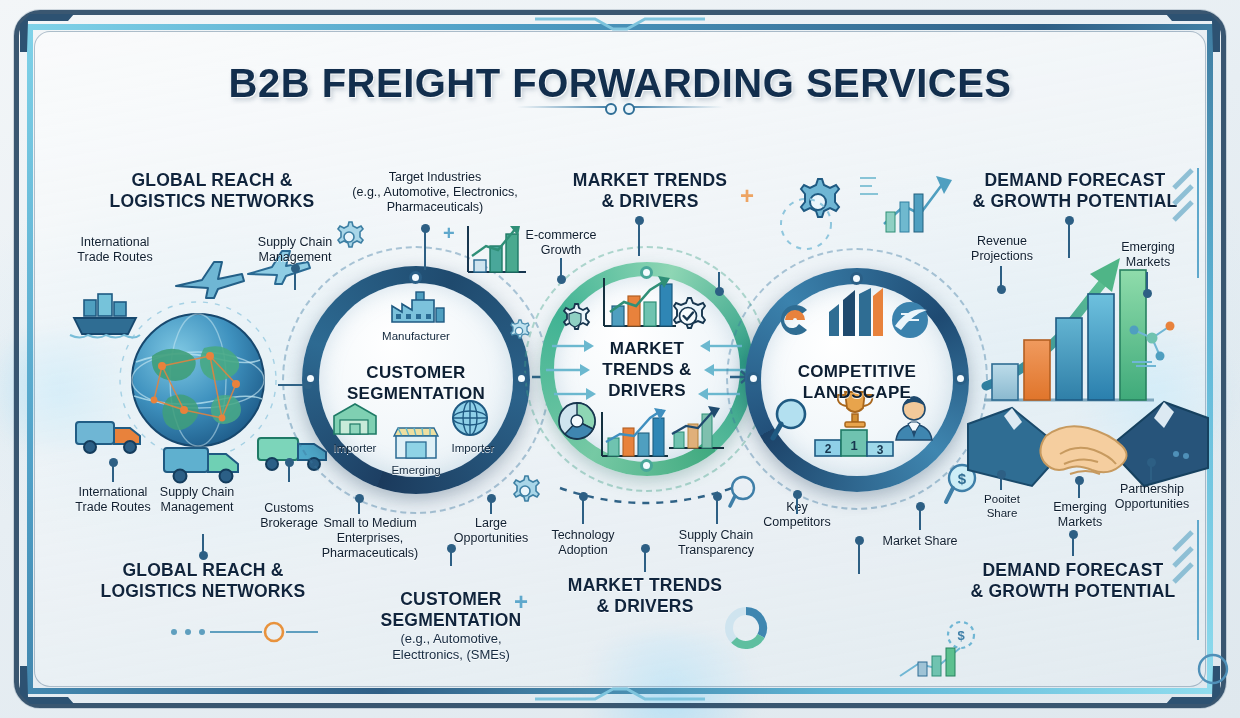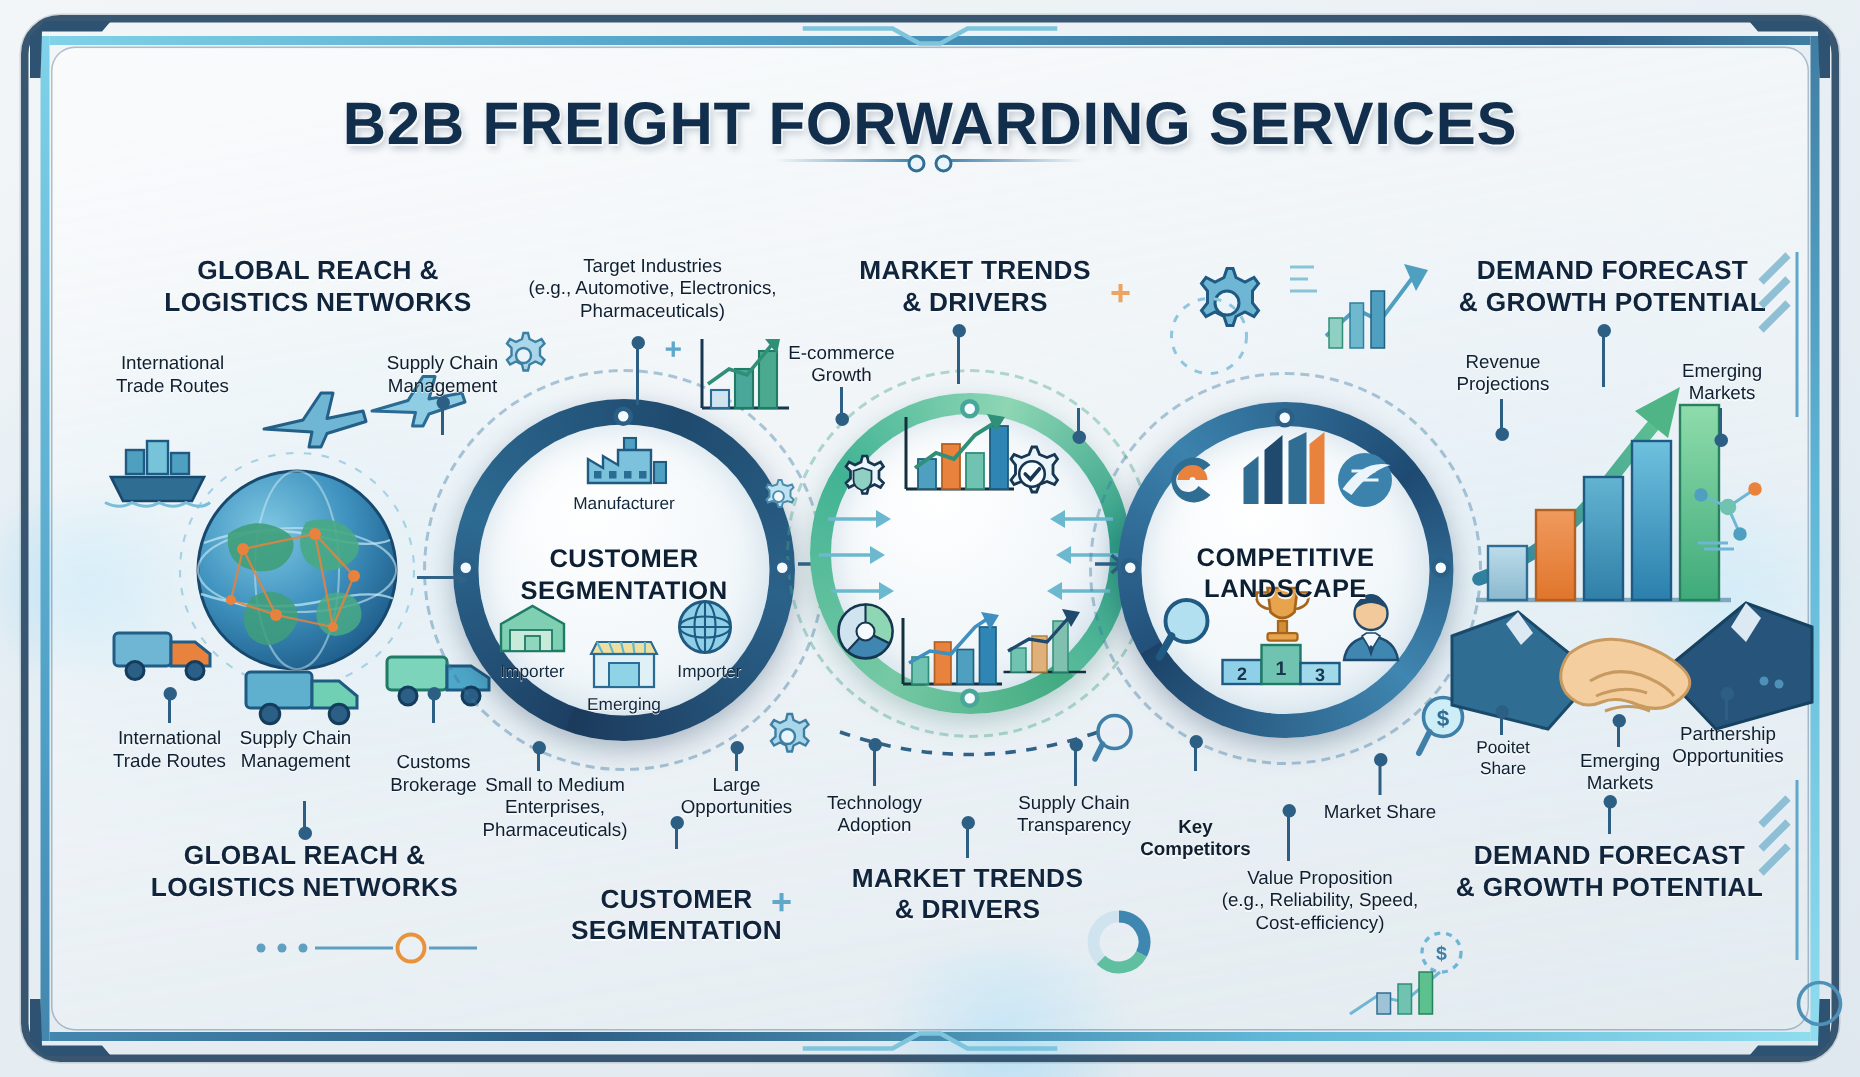--- a/index.html
+++ b/index.html
@@ -302,20 +302,22 @@
   <div class="sec-head" style="left:950px; top:170px; width:250px;">DEMAND FORECAST
 &amp; GROWTH POTENTIAL</div>
 
   <div class="sec-head" style="left:78px; top:560px; width:250px;">GLOBAL REACH &amp;
 LOGISTICS NETWORKS</div>
   <div class="stem dot-bottom" style="left:202px; top:534px; height:22px;"></div>
 
   <div class="sec-head" style="left:332px; top:568px; width:238px;">
     <span>CUSTOMER
 SEGMENTATION</span>
+    <span class="sec-sub">(e.g., Automotive,
+Electtronics, (SMEs)</span>
   </div>
   <div class="stem dot-top" style="left:450px; top:548px; height:18px;"></div>
 
   <div class="sec-head" style="left:540px; top:575px; width:210px;">MARKET TRENDS
 &amp; DRIVERS</div>
   <div class="stem dot-top" style="left:644px; top:548px; height:24px;"></div>
 
   <div class="sec-head" style="left:938px; top:560px; width:270px;">DEMAND FORECAST
 &amp; GROWTH POTENTIAL</div>
   <div class="stem dot-top" style="left:1072px; top:534px; height:22px;"></div>
@@ -547,20 +549,23 @@
       </svg>
     </div>
     <div class="icn" style="left:128px; top:34px;">
       <svg viewBox="0 0 40 40" width="40" height="40">
         <path d="M20 2 l3 0 2 5 5 2 5-2 2 3 -3 4 0 6 3 4 -2 3 -5-2 -5 2 -2 5 -3 0 -2-5 -5-2 -5 2 -2-3 3-4 0-6 -3-4 2-3 5 2 5-2z" fill="#eaf5fb" stroke="#17364f" stroke-width="1.9"></path>
         <circle cx="20" cy="20" r="8.5" fill="#f7fcfe" stroke="#17364f" stroke-width="1.7"></circle>
         <path d="M15.5 20 L19 23.5 L25 16.5" fill="none" stroke="#17364f" stroke-width="2.4" stroke-linecap="round"></path>
       </svg>
     </div>
 
+    <div class="ring-label">MARKET
+TRENDS &amp;
+DRIVERS</div>
 
     <div class="icn" style="left:16px; top:138px;">
       <svg viewBox="0 0 42 42" width="42" height="42">
         <circle cx="21" cy="21" r="18" fill="#cfe4ef" stroke="#17364f" stroke-width="1.8"></circle>
         <path d="M21 21 L21 3 A18 18 0 0 1 37 29 Z" fill="#8ed6b4" stroke="#17364f" stroke-width="1.4"></path>
         <path d="M21 21 L37 29 A18 18 0 0 1 9 34 Z" fill="#3f86b0" stroke="#17364f" stroke-width="1.4"></path>
         <circle cx="21" cy="21" r="6" fill="#f4fafd" stroke="#17364f" stroke-width="1.4"></circle>
       </svg>
     </div>
 
@@ -740,28 +745,25 @@
         <circle cx="23" cy="15" r="11" fill="#f2c99a" stroke="#1f4a6e" stroke-width="1.6"></circle>
         <path d="M12 12 q4 -10 11 -10 q7 0 11 10 q-6 -4 -11 -4 q-5 0 -11 4z" fill="#1f4a6e"></path>
       </svg>
     </div>
 
     <div class="ring-node" style="left:105px; top:4px;"></div>
     <div class="ring-node" style="right:2px; top:104px;"></div>
     <div class="ring-node" style="left:2px; top:104px;"></div>
   </div>
 
-  <div class="ann" style="left:748px; top:544px; width:98px;font-weight:bold;">Key
+  <div class="ann" style="left:748px; top:500px; width:98px;">Key
 Competitors</div>
   <div class="stem dot-top" style="left:796px; top:494px; height:20px;"></div>
   <div class="ann" style="left:866px; top:534px; width:108px;">Market Share</div>
   <div class="stem dot-top" style="left:919px; top:506px; height:24px;"></div>
-  <div class="ann" style="left:780px; top:578px; width:200px;">Value Proposition
-(e.g., Reliability, Speed,
-Cost-efficiency)</div>
   <div class="stem dot-top" style="left:858px; top:540px; height:34px;"></div>
 
   <div class="icn" style="left:728px; top:474px;">
     <svg viewBox="0 0 34 36" width="34" height="36">
       <circle cx="15" cy="14" r="11" fill="none" stroke="#3f7fa8" stroke-width="2.4"></circle>
       <path d="M7 22 L2 32" stroke="#3f7fa8" stroke-width="3.6" stroke-linecap="round"></path>
     </svg>
   </div>
   <div class="icn" style="left:724px; top:606px;">
     <svg viewBox="0 0 44 44" width="44" height="44">

